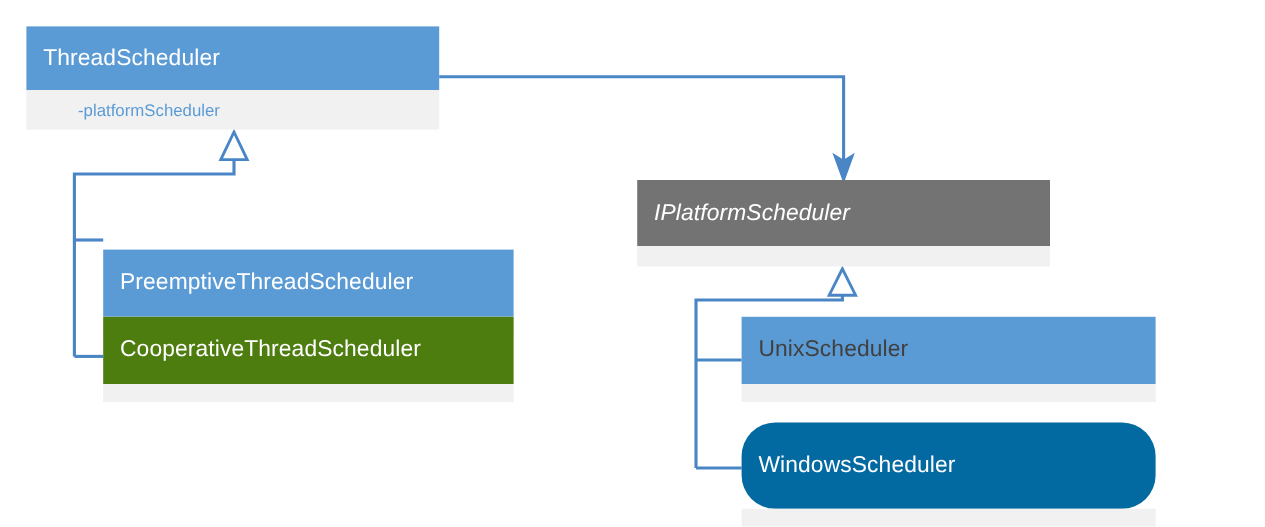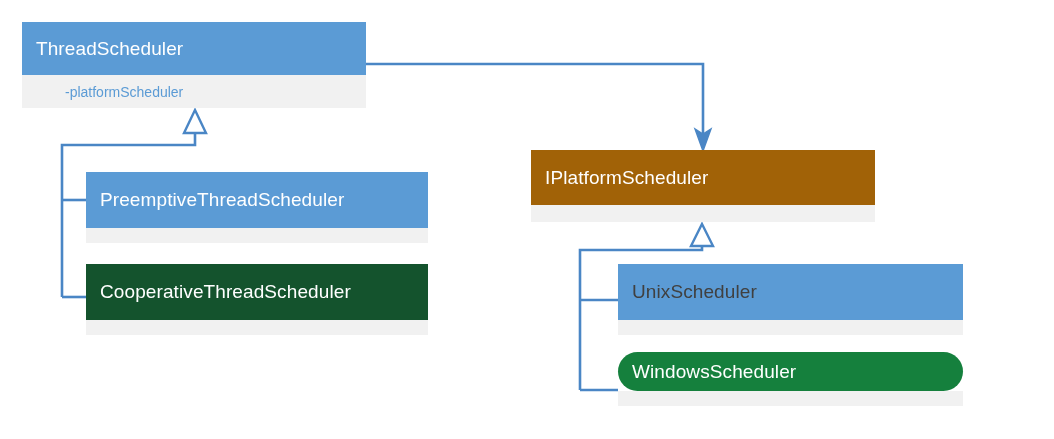--- a/index.html
+++ b/index.html
@@ -84,37 +84,37 @@
       <path d="M 702 224 L 713 246 L 691 246 Z" fill="#ffffff" stroke="#4A86C5" stroke-width="2.4" stroke-linejoin="miter"></path>
     </g>
   </svg>
 
   <div class="uml-class" style="left: 22px; top: 22px; width: 344px;">
     <div class="uml-header" style="height: 53px; background: rgb(91, 155, 213); color: rgb(255, 255, 255);">ThreadScheduler</div>
     <div class="uml-compartment" style="height: 33px; background: rgb(241, 241, 241); color: rgb(91, 155, 213); padding-left: 43px;">-platformScheduler</div>
   </div>
 
   <div class="uml-class" style="left: 86px; top: 172px; width: 342px;">
-    <div class="uml-header" style="height: 56px; background: rgb(91, 155, 213); color: rgb(255, 255, 255);">PreemptiveThreadScheduler</div>
+    <div class="uml-header" style="height: 56px; background: rgb(91, 155, 213); color: rgb(255, 255, 255); margin-top: 36px;">PreemptiveThreadScheduler</div>
     <div class="uml-compartment empty" style="height: 15px; background: rgb(241, 241, 241); color: rgb(91, 155, 213);"></div>
   </div>
 
   <div class="uml-class" style="left: 86px; top: 264px; width: 342px;">
-    <div class="uml-header" style="height: 56px; background: #14532d; color: rgb(255, 255, 255); text-align: center;">CooperativeThreadScheduler</div>
+    <div class="uml-header" style="height: 56px; background: #4d7c0f; color: rgb(255, 255, 255); text-align: center;">CooperativeThreadScheduler</div>
     <div class="uml-compartment empty" style="height: 15px; background: rgb(241, 241, 241); color: rgb(91, 155, 213);"></div>
   </div>
 
   <div class="uml-class" style="left: 531px; top: 150px; width: 344px;">
-    <div class="uml-header" style="height: 55px; background: #a16207; color: rgb(255, 255, 255);">IPlatformScheduler</div>
+    <div class="uml-header" style="height: 55px; background: #737373; color: rgb(255, 255, 255); font-style: italic;">IPlatformScheduler</div>
     <div class="uml-compartment empty" style="height: 17px; background: rgb(241, 241, 241); color: rgb(91, 155, 213);"></div>
   </div>
 
   <div class="uml-class" style="left: 618px; top: 264px; width: 345px;">
     <div class="uml-header" style="height: 56px; background: rgb(91, 155, 213); color: #404040;">UnixScheduler</div>
     <div class="uml-compartment empty" style="height: 15px; background: rgb(241, 241, 241); color: rgb(91, 155, 213);"></div>
   </div>
 
   <div class="uml-class" style="left: 618px; top: 352px; width: 345px;">
-    <div class="uml-header" style="height: 39px; background: #15803d; color: rgb(255, 255, 255); border-radius: 28px;">WindowsScheduler</div>
+    <div class="uml-header" style="height: 72px; background: #0369a1; color: rgb(255, 255, 255); border-radius: 28px;">WindowsScheduler</div>
     <div class="uml-compartment empty" style="height: 15px; background: rgb(241, 241, 241); color: rgb(91, 155, 213);"></div>
   </div>
 
 </div>
 
 </body></html>

